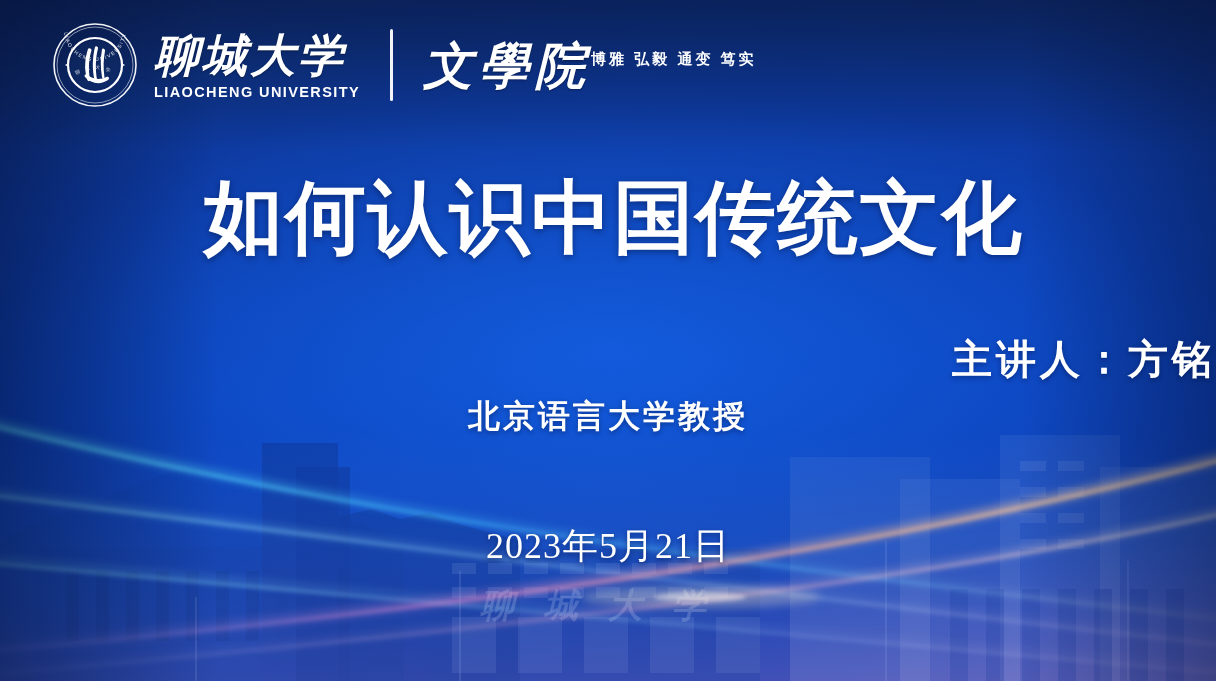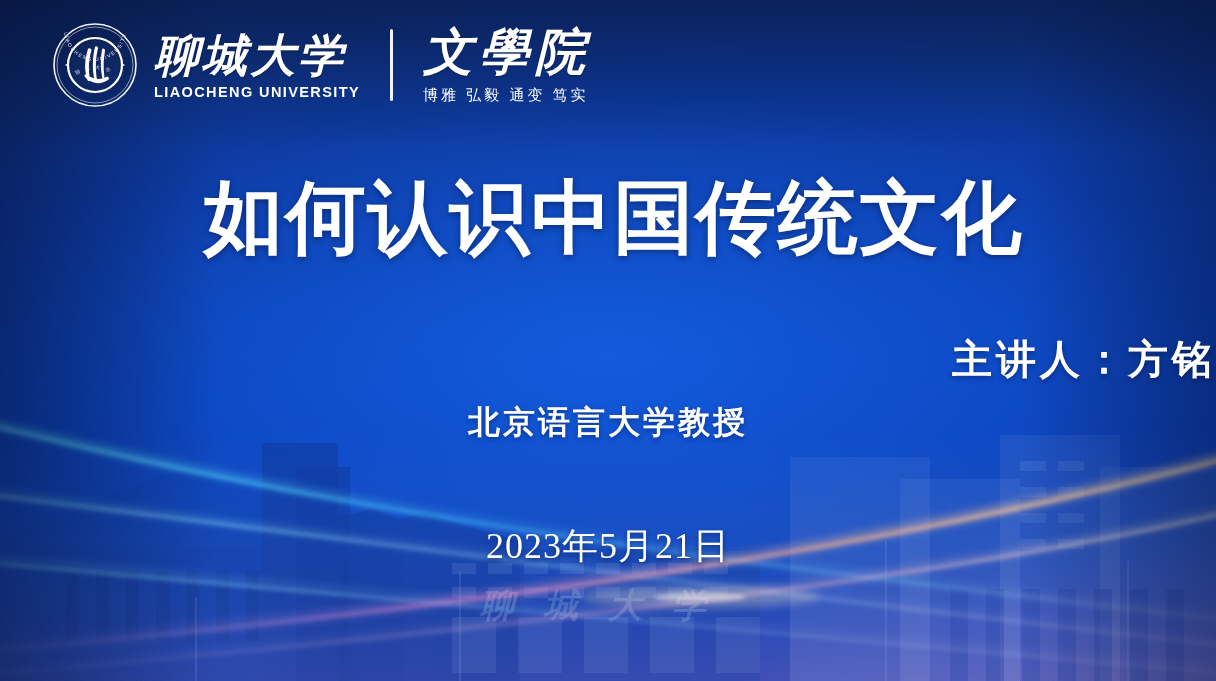--- a/index.html
+++ b/index.html
@@ -69,29 +69,29 @@
   .uni-en{
     font-size:14.5px;font-weight:700;letter-spacing:1.4px;color:#ffffff;
     white-space:nowrap;margin-top:3px;
   }
 
   .divider{
     width:3px;height:72px;background:#ffffff;border-radius:2px;
     margin:0 14px;opacity:.95;
   }
 
-  .col-block{display:flex;flex-direction:column;justify-content:center;padding-top:2px;}
+  .col-block{display:flex;flex-direction:row;justify-content:center;padding-top:2px;}
   .col-cn{
     font-family:"Liberation Serif","DejaVu Serif",serif;
     font-style:italic;font-weight:700;
     font-size:50px;line-height:1;letter-spacing:6px;color:#ffffff;white-space:nowrap;
     text-shadow:0 1px 2px rgba(0,0,0,.35);
   }
   .col-motto{
-    font-size:15px;font-weight:400;letter-spacing:3px;color:#ffffff;
+    font-size:15px;font-weight:700;letter-spacing:3px;color:#ffffff;
     white-space:nowrap;margin-top:9px;text-align:left;
   }
 
   
   #main-title{
     position:absolute;left:0;right:0;top:178px;
     text-align:center;
     font-family:"DejaVu Sans","Liberation Sans",sans-serif;
     font-weight:700;
     font-size:80px;line-height:1;letter-spacing:2px;
@@ -105,26 +105,25 @@
     text-align:right;
     font-family:"Liberation Serif","DejaVu Serif",serif;
     font-weight:700;
     font-size:40px;line-height:1;letter-spacing:4px;color:#ffffff;
     text-shadow:0 2px 5px rgba(0,10,45,.4);
     white-space:nowrap;
   }
   #affiliation{
     position:absolute;left:0;right:0;top:400px;
     text-align:center;
-    font-family:Liberation Mono, monospace;
+    font-family:Liberation Serif, serif;
     font-weight:700;
     font-size:32px;line-height:1;letter-spacing:3px;color:#ffffff;
     text-shadow:0 2px 5px rgba(0,10,45,.4);
     white-space:nowrap;
-    margin-top:9px;
   }
   #event-date{
     position:absolute;left:0;right:0;top:528px;
     text-align:center;
     font-family:"Liberation Serif","DejaVu Serif",serif;
     font-weight:400;
     font-size:36px;line-height:1;letter-spacing:1px;color:#ffffff;
     text-shadow:0 2px 5px rgba(0,10,45,.45);
     white-space:nowrap;
   }

